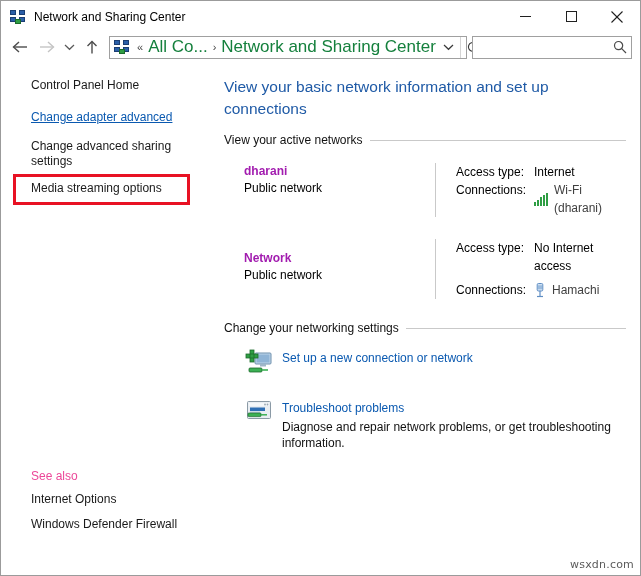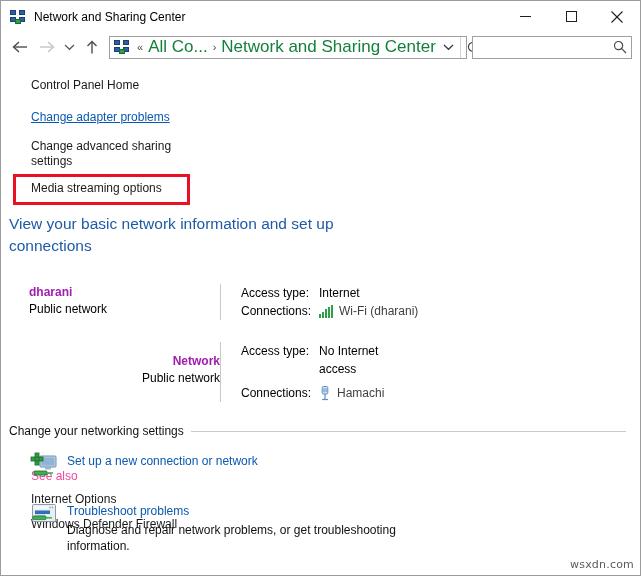--- a/index.html
+++ b/index.html
@@ -145,21 +145,20 @@
     width: 22px; height: 21px;
     display: flex; align-items: center; justify-content: center;
     flex: none;
   }
 
   
   #content {
     position: relative;
     display: flex;
     height: calc(576px - 2px - 31px - 30px);
-    flex-direction: column;
   }
 
   #sidebar {
     width: 215px;
     flex: none;
     position: relative;
     padding-top: 13px;
     background: #ffffff;
   }
   .side-link {
@@ -409,37 +408,41 @@
           <line x1="8.7" y1="8.7" x2="13" y2="13" stroke="#4a4a4a" stroke-width="1.2"></line>
         </svg>
       </div>
     </div>
   </div>
 
   <div id="content">
 
     <div id="sidebar">
       <div class="side-link plain">Control Panel Home</div>
-      <div class="side-link linked" style="margin-top:11px;">Change adapter problems</div>
+      <div class="side-link linked" style="margin-top:11px;">Change adapter advanced</div>
       <div class="side-link plain wrap" style="margin-top:8px;">Change advanced sharing settings</div>
       <div class="side-link plain" style="margin-top:6px;">Media streaming options</div>
 
       <div id="highlight-box"></div>
 
       <div id="see-also">
         <div id="see-also-label">See also</div>
         <div class="side-link plain">Internet Options</div>
         <div class="side-link plain" style="margin-top:4px;">Windows Defender Firewall</div>
       </div>
     </div>
 
     <div id="main">
 
       <div id="page-title">View your basic network information and set up connections</div>
 
+      <div class="section-head">
+        <span class="sh-text">View your active networks</span>
+        <span class="sh-rule"></span>
+      </div>
 
       <div class="net-block">
         <div class="net-left">
           <div class="net-name">dharani</div>
           <div class="net-type">Public network</div>
         </div>
         <div class="net-divider"></div>
         <div class="net-right">
           <div class="kv">
             <span class="k">Access type:</span>
@@ -455,21 +458,21 @@
                 <span class="bar" style="left:9px;  width:2px; height:11px;"></span>
                 <span class="bar" style="left:12px; width:2px; height:13px;"></span>
               </span>
               <span>Wi-Fi (dharani)</span>
             </span>
           </div>
         </div>
       </div>
 
       <div class="net-block" style="padding-top:10px;">
-        <div class="net-left" style="padding-top:11px;text-align:right;">
+        <div class="net-left" style="padding-top:11px;">
           <div class="net-name">Network</div>
           <div class="net-type">Public network</div>
         </div>
         <div class="net-divider"></div>
         <div class="net-right">
           <div class="kv">
             <span class="k">Access type:</span>
             <span class="v" style="max-width:80px;">No Internet access</span>
           </div>
           <div class="kv" style="margin-top:6px;">

